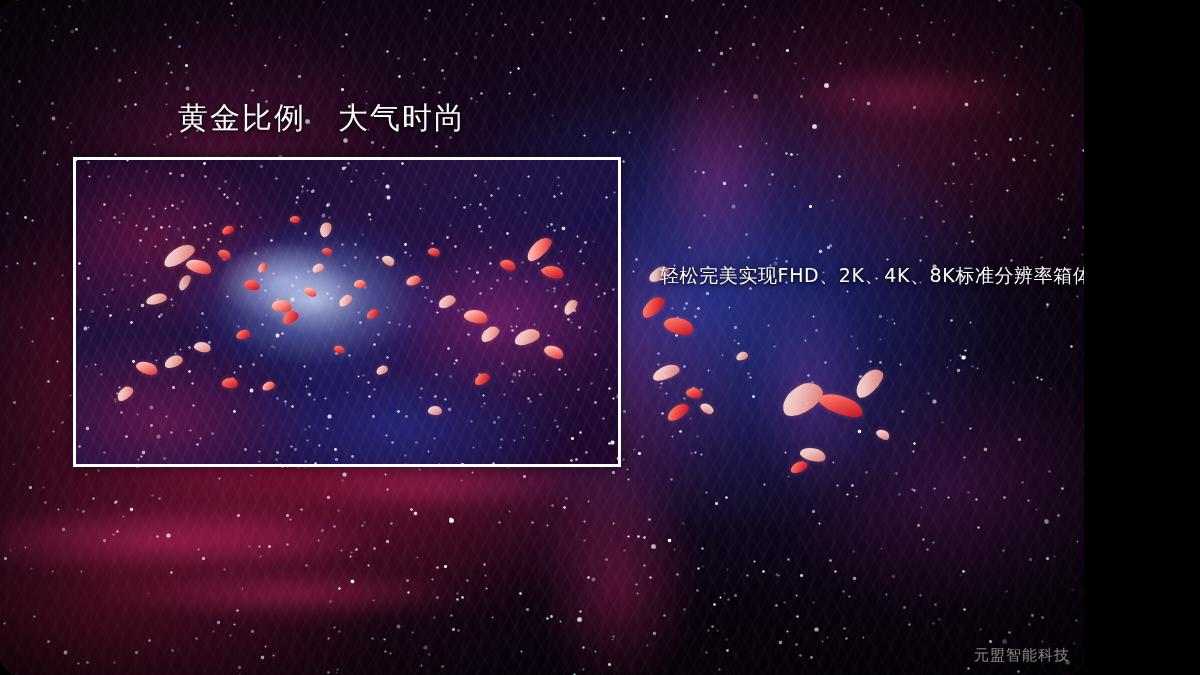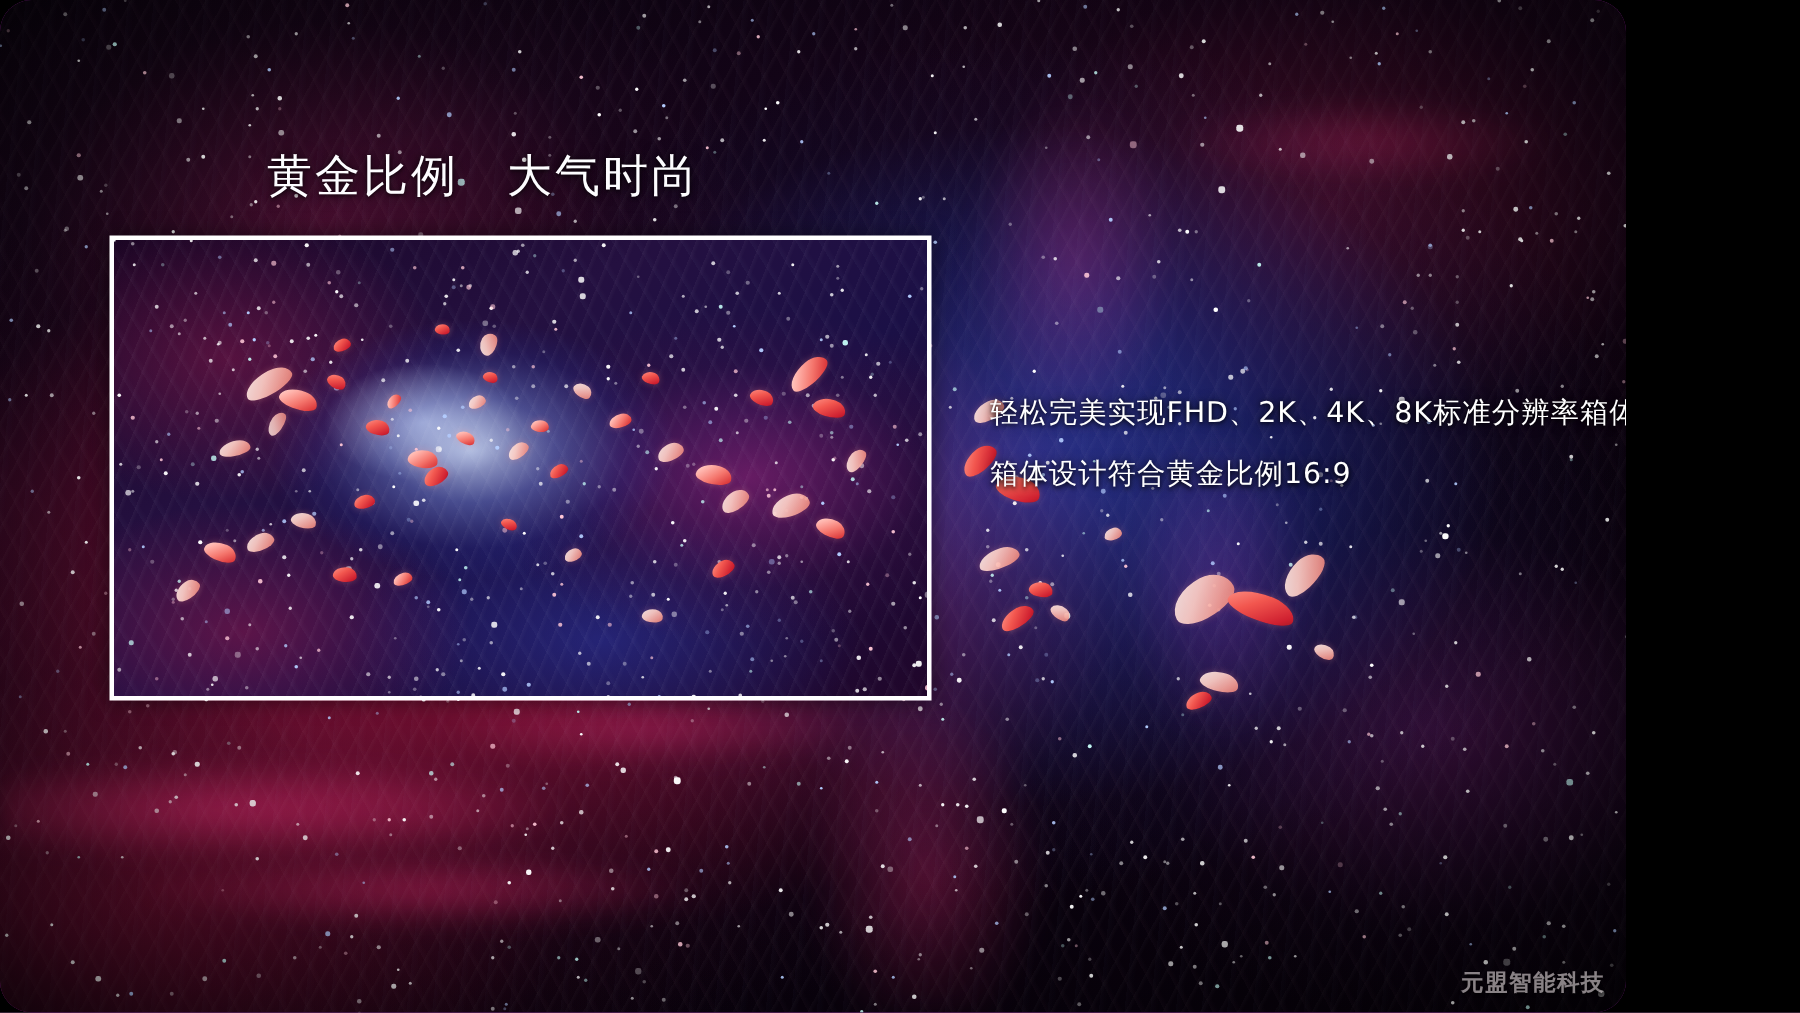--- a/index.html
+++ b/index.html
@@ -129,21 +129,20 @@
     text-shadow:0 0 8px rgba(0,0,0,.70),0 1px 3px rgba(0,0,0,.85);
     white-space:nowrap;
   }
 
   
   #watermark{
     position:absolute;right:14px;bottom:10px;
     font-size:15px;letter-spacing:1px;
     color:rgba(226,216,220,.60);
     text-shadow:0 1px 2px rgba(0,0,0,.6);
-    font-weight:bold;
   }
 </style>
 </head>
 <body>
 
 <div id="slide">
 
   <div class="nb nb-base"></div>
   <div class="nb nb-fil"></div>
   <div class="nb nb-core"></div>
@@ -218,18 +217,17 @@
         <div class="petal deep" style="left: 398px; top: 214px; width: 16px; height: 10px; transform: rotate(-24deg);"></div>
         <div class="petal pale" style="left: 352px; top: 246px; width: 14px; height: 9px; transform: rotate(10deg);"></div>
         <div class="petal pale" style="left: 486px; top: 142px; width: 17px; height: 10px; transform: rotate(-48deg);"></div>
         <div class="petal deep" style="left: 258px; top: 186px; width: 11px; height: 7px; transform: rotate(30deg);"></div>
         <div class="petal pale" style="left: 300px; top: 206px; width: 12px; height: 8px; transform: rotate(-18deg);"></div>
       </div>
   </div>
 
   <div id="body-copy">
     <div class="ln">轻松完美实现FHD、2K、4K、8K标准分辨率箱体</div>
-    <div class="ln">箱体设计符合黄金比例16:9</div>
   </div>
 
   <div id="watermark">元盟智能科技</div>
 
 </div>
 
 </body></html>

